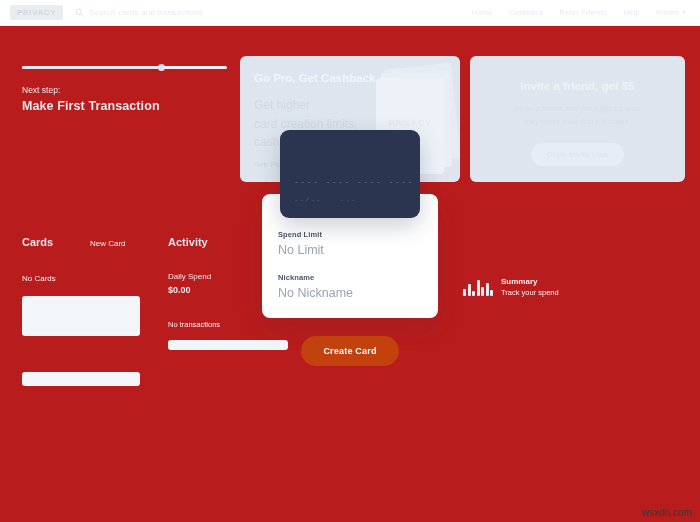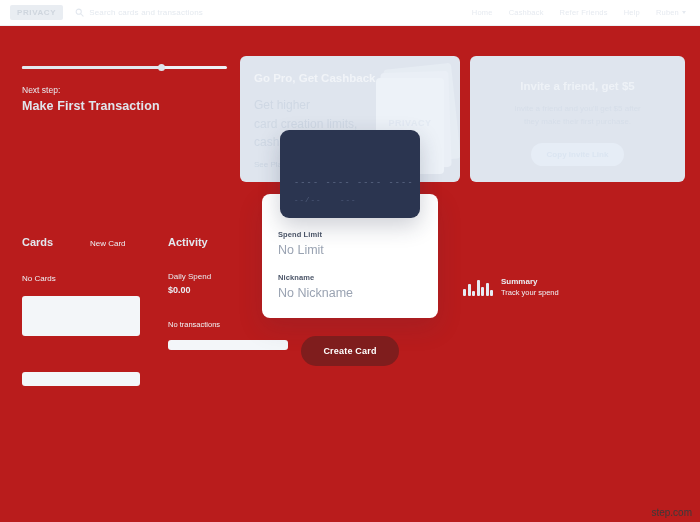--- a/index.html
+++ b/index.html
@@ -342,21 +342,21 @@
   }
   .f-value {
     font-size: 12.5px;
     color: #9aa3b2;
     font-weight: normal;
   }
 
   .create-btn {
     display: block;
     margin: 18px auto 0;
-    background: #7f1d1d;
+    background: #c2410c;
     color: #ffffff;
     font-size: 9px;
     font-weight: bold;
     border: none;
     border-radius: 16px;
     padding: 10px 22px;
     cursor: pointer;
     letter-spacing: 0.2px;
   }
 
@@ -482,13 +482,13 @@
     </div>
     <div class="field">
       <div class="f-label">Nickname</div>
       <div class="f-value">No Nickname</div>
     </div>
   </div>
 
   <button class="create-btn">Create Card</button>
 </div>
 
-<div class="watermark">step.com</div>
+<div class="watermark">wsxdn.com</div>
 
 </body></html>

